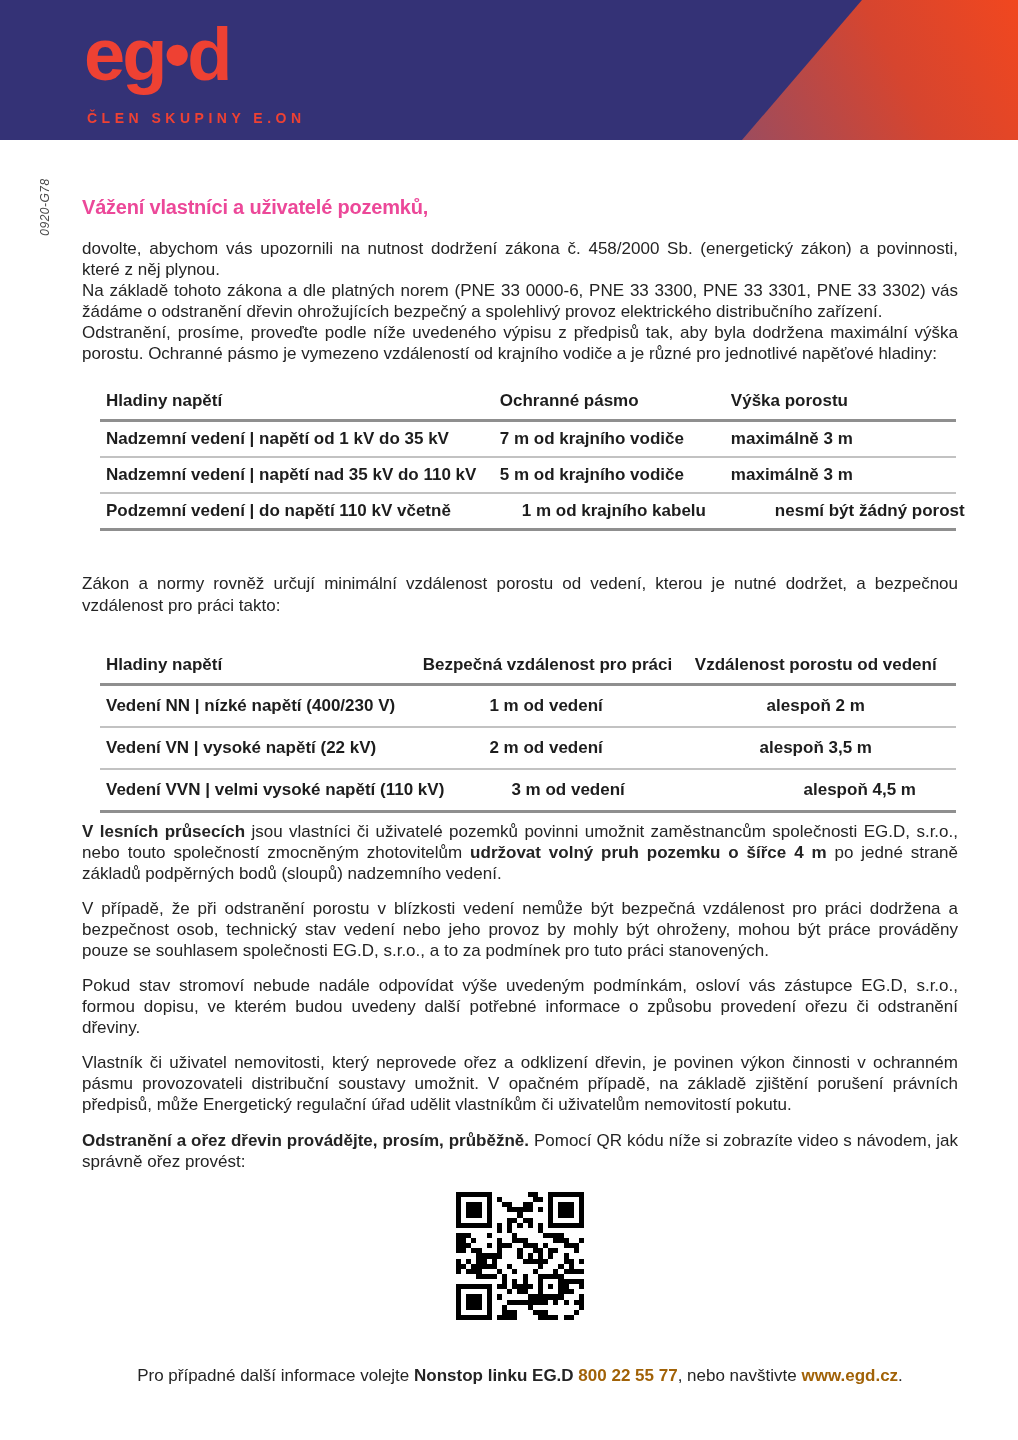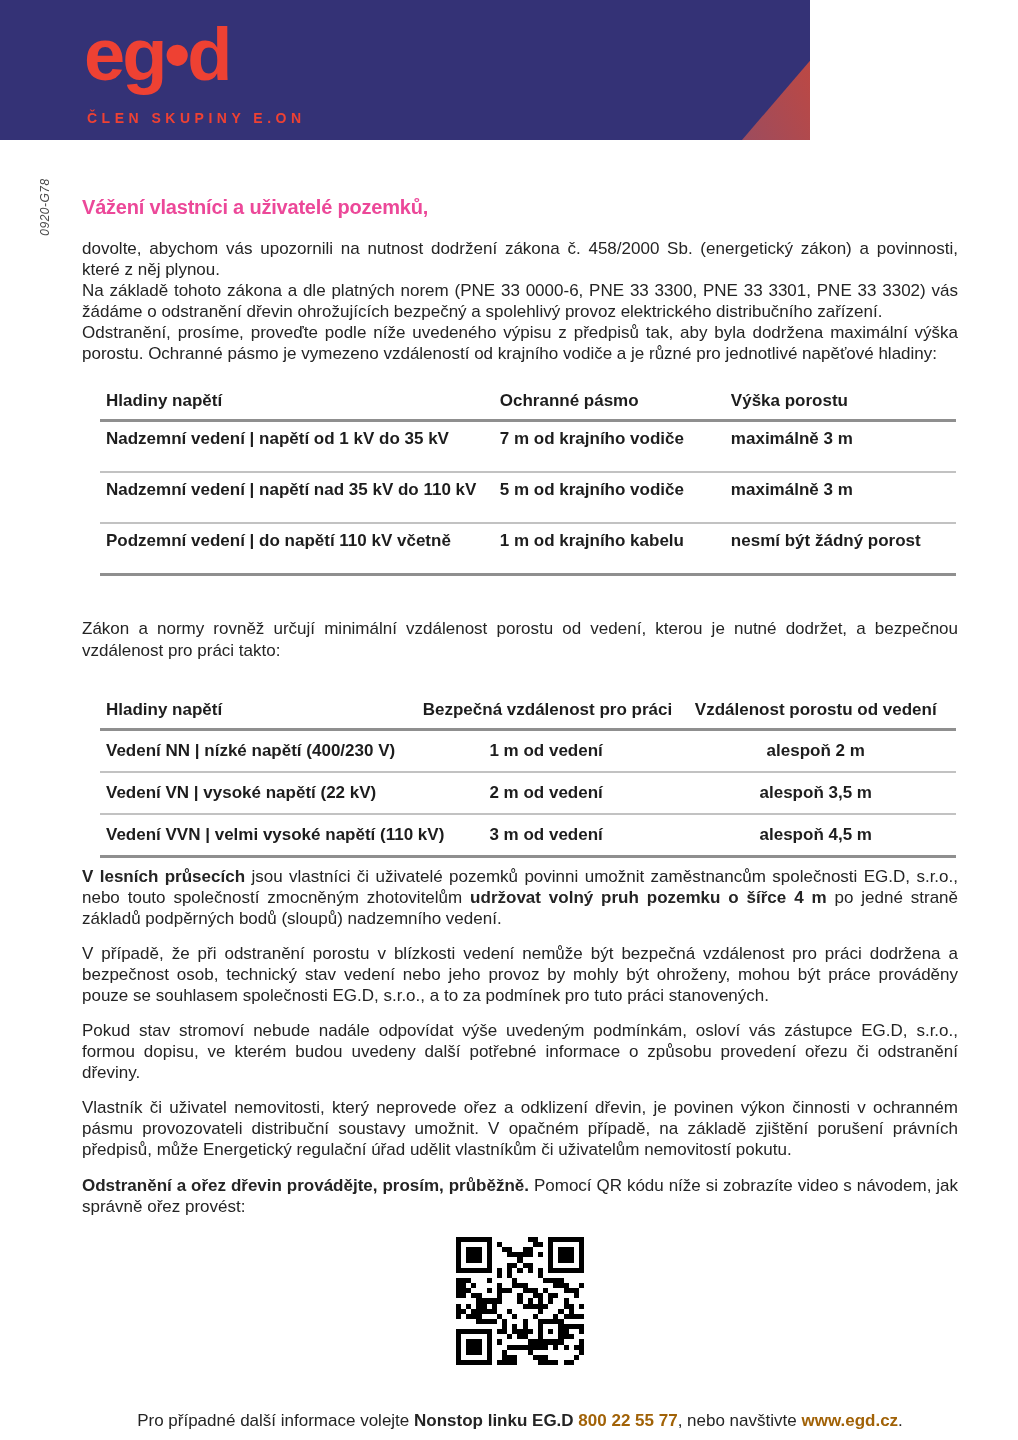--- a/index.html
+++ b/index.html
@@ -7,21 +7,21 @@
     position:relative;
     width:1018px;height:1440px;
     background:#ffffff;
     font-family:"Liberation Sans", sans-serif;
     color:#242424;
     overflow:hidden;
   }
   
   .hdr{
     position:relative;
-    width:810px;height:140px;
+    width:1018px;height:140px;
     background:#343276;
     overflow:hidden;
   }
   .hdr svg{position:absolute;top:0;left:0;}
   .logo{
     position:absolute;left:84px;top:18px;
     font-size:74px;line-height:1;
     font-weight:700;letter-spacing:-3px;
     color:#ee4133;
   }
@@ -56,26 +56,26 @@
   .red{color:#a16207;font-weight:700;}
   
   .tbl{margin-left:18px;width:856px;}
   .tbl1{margin-top:22px;}
   .tbl2{margin-top:34px;}
   .trow{display:grid;}
   .tbl1 .trow{grid-template-columns:46% 27% 27%;}
   .tbl2 .trow{grid-template-columns:37% 30% 33%;}
   .tbl .cell{
     font-size:17px;font-weight:700;color:#1d1d1d;
-    padding:7px 4px 22px 6px;white-space:nowrap;
+    padding:7px 4px 7px 6px;white-space:nowrap;
   }
   .tbl .hrow{border-bottom:3px solid #8f8f8f;}
   .tbl .hrow .cell{padding:5px 4px 8px 6px;}
   .tbl .drow{border-bottom:2px solid #c2c2c2;}
-  .tbl .drow:last-child{border-bottom:3px solid #8f8f8f;}
+  .tbl .drow:last-child{border-bottom:3px solid #8f8f8f;gap:22px;}
   .tbl2 .drow .cell{padding:10px 4px 10px 6px;}
   .tbl2 .cell:nth-child(2),.tbl2 .cell:nth-child(3){text-align:center;}
   
   .qr-wrap{margin-top:20px;display:flex;justify-content:center;}
   .qr-wrap svg{display:block;}
   .footer{
     margin-top:46px;
     text-align:center;font-size:17px;color:#242424;
   }
 </style>

